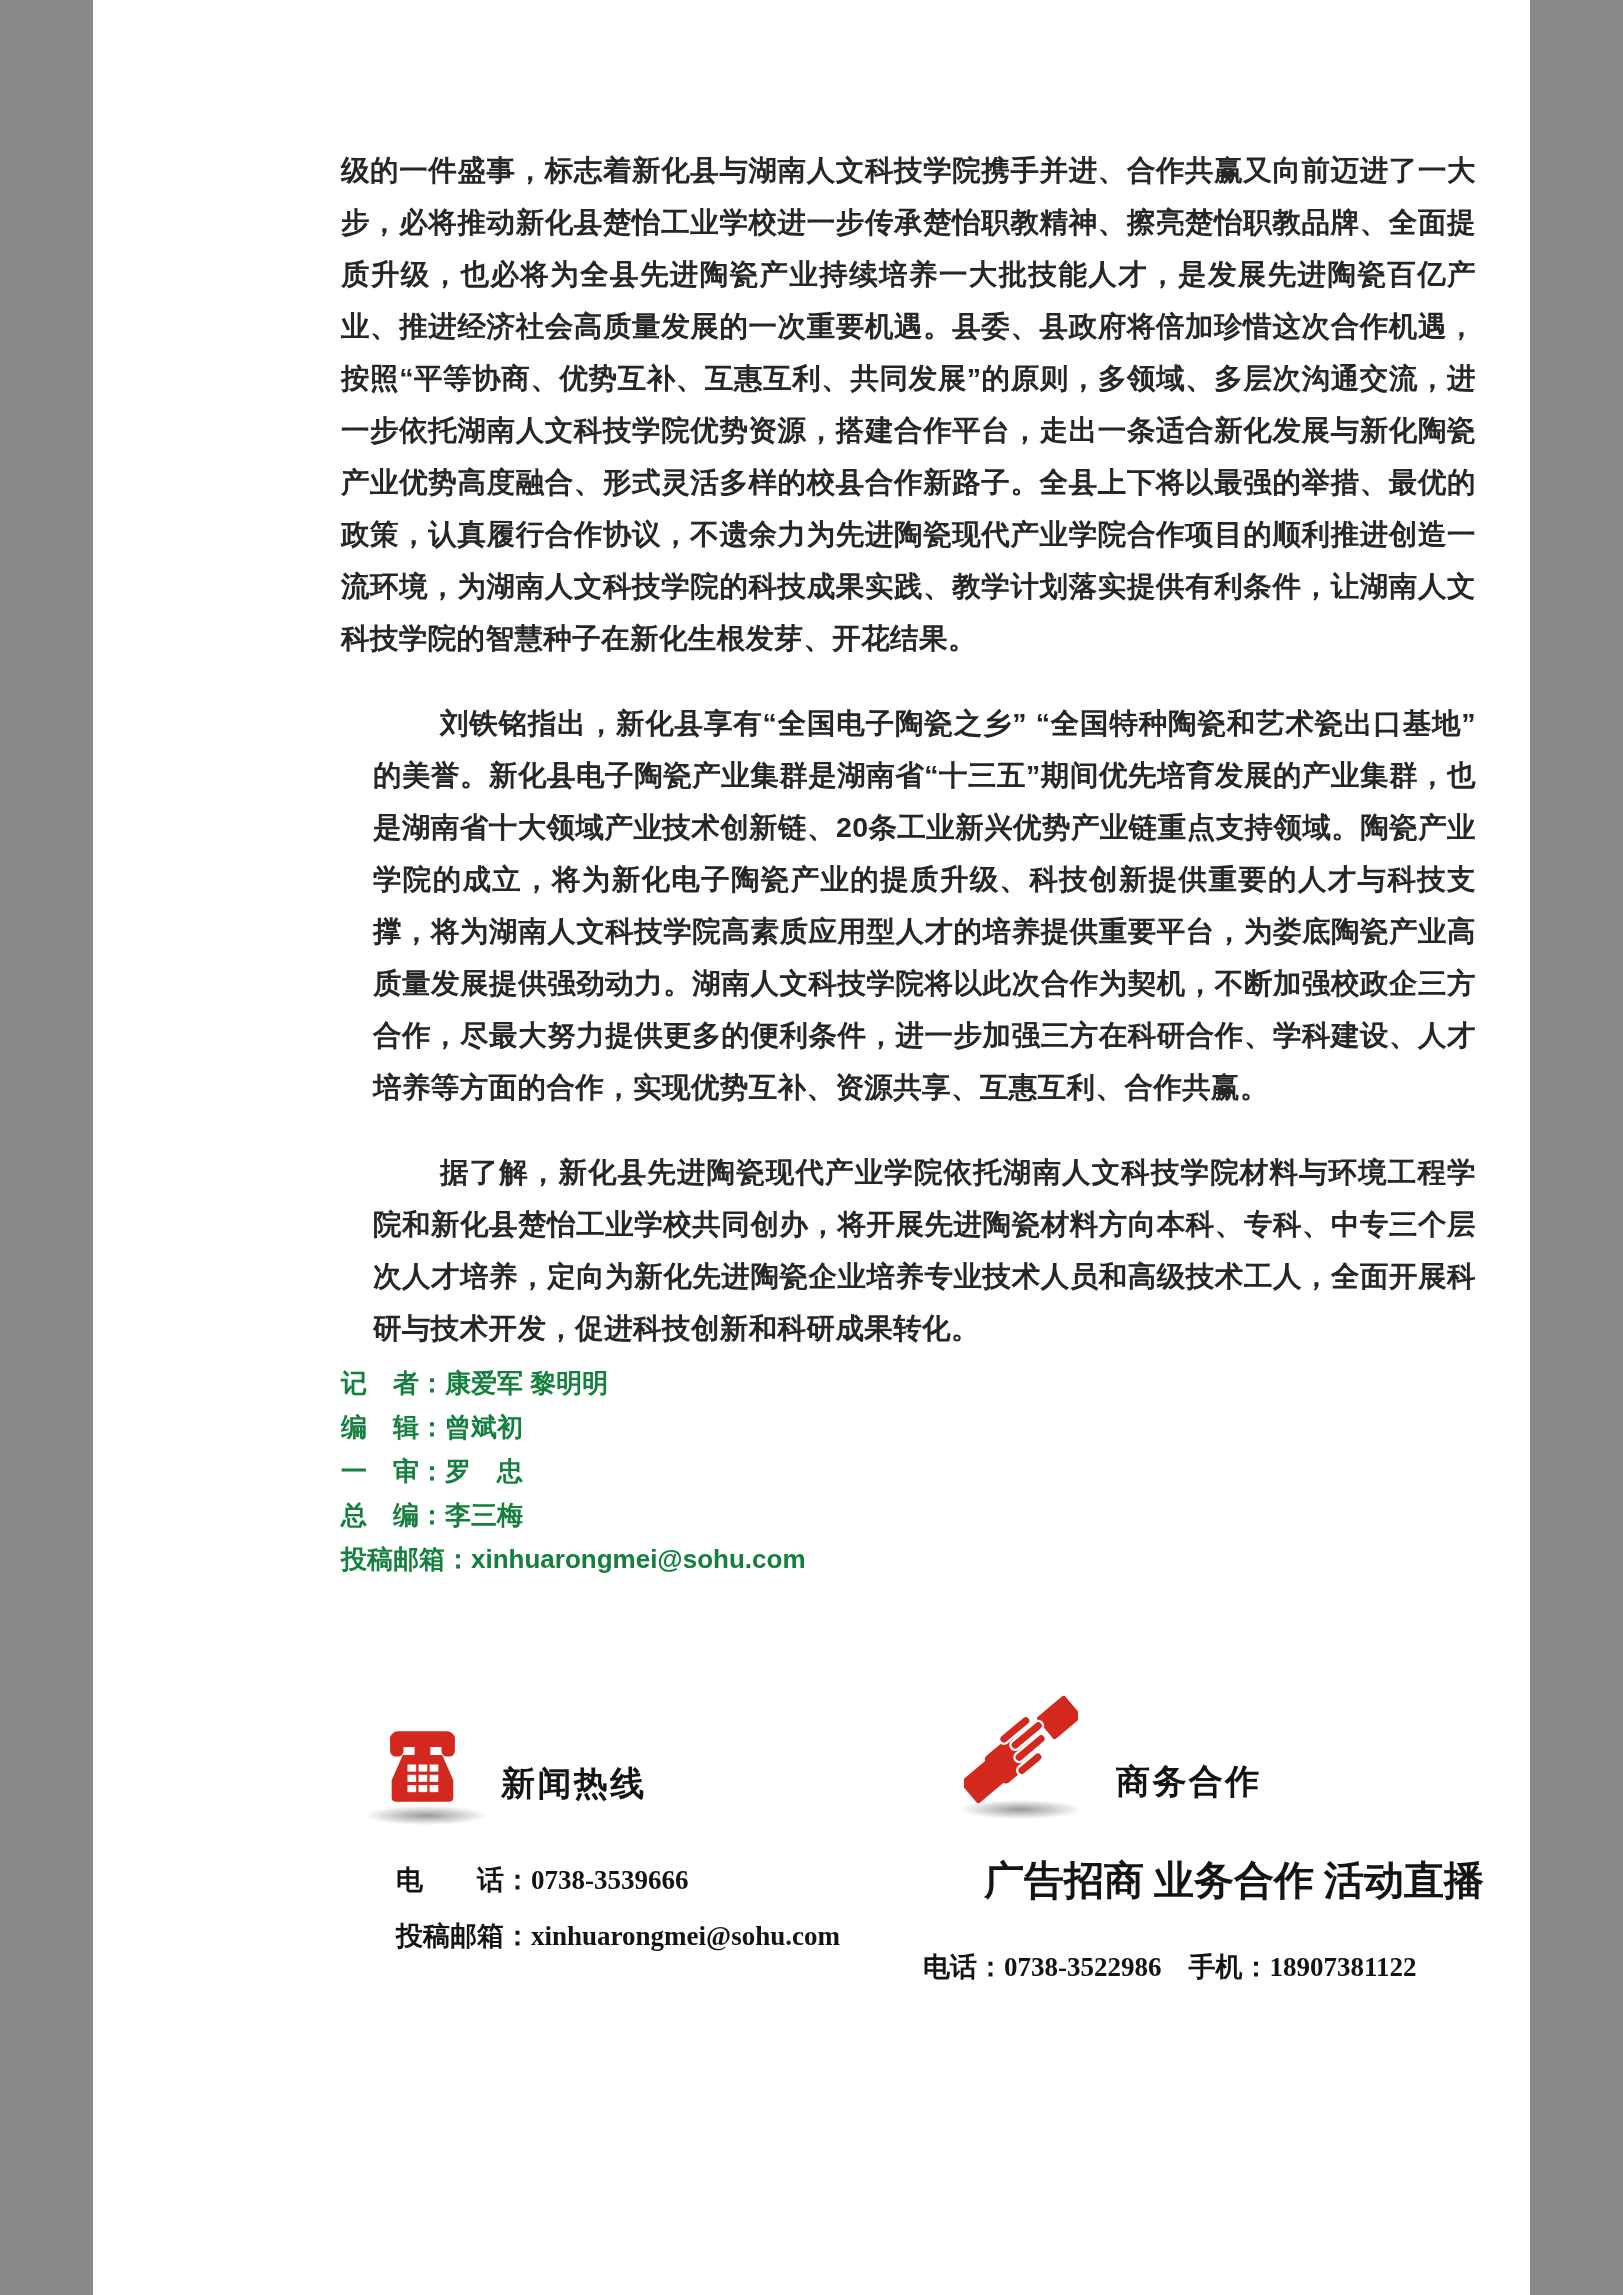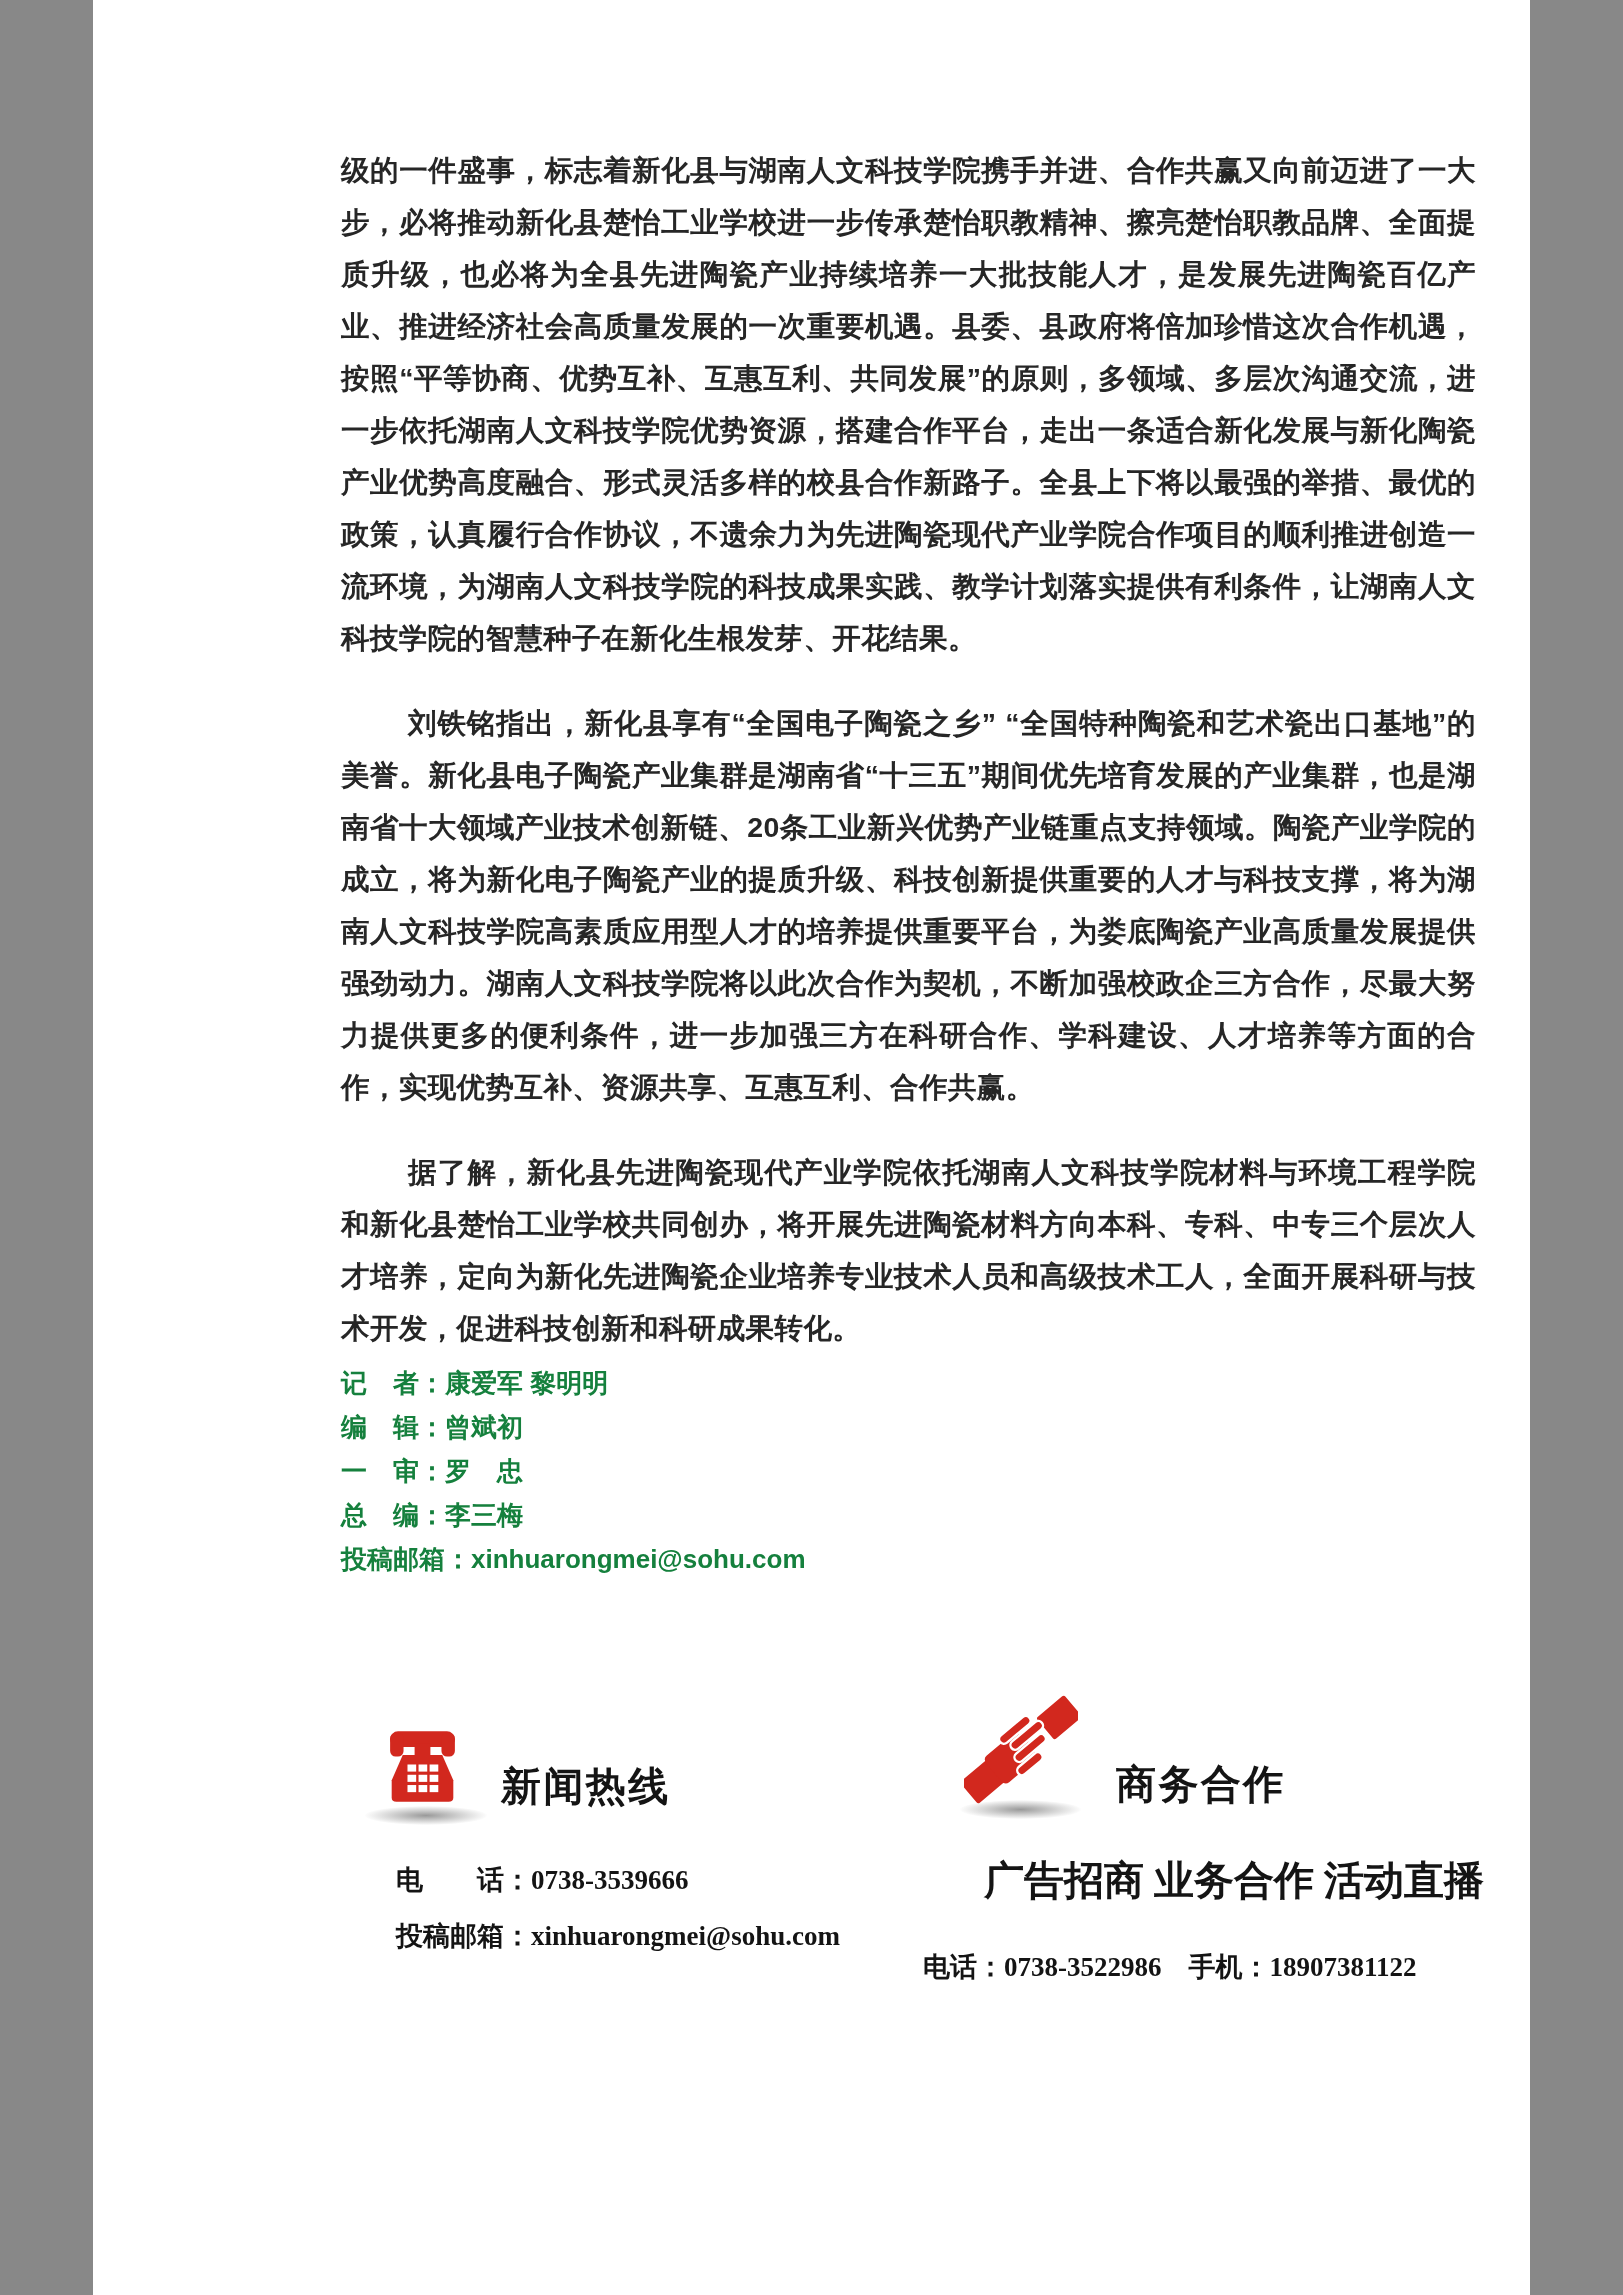--- a/index.html
+++ b/index.html
@@ -23,21 +23,21 @@
   .article p {
     margin: 0 0 33px 0;
     font-family: "Liberation Sans", sans-serif;
     font-weight: 700;
     font-size: 28.5px;
     line-height: 52px;
     color: #262626;
     text-align: justify;
     letter-spacing: 0.4px;
   }
-  .article p.indent { text-indent: 67px; }
+  .article p.indent { text-indent: 67px; margin-left: 32px; }
 
   
   .credits {
     position: absolute;
     left: 248px;
     top: 1361px;
   }
   .credits .credit-line {
     font-family: "Liberation Sans", sans-serif;
     font-weight: 600;
@@ -49,21 +49,21 @@
 
   
   .abs { position: absolute; }
   .serif-bold {
     font-family: "Liberation Serif", serif;
     font-weight: 700;
     color: #141414;
     line-height: 1.12;
     white-space: pre;
   }
-  .block-title   { font-size: 40px; letter-spacing: 2.4px; text-align: right; }
+  .block-title   { font-size: 34px; letter-spacing: 2.4px; text-align: right; }
   .line-md      { font-size: 27px; }
 
   .icon-shadow {
     position: absolute;
     border-radius: 50%;
     background: radial-gradient(ellipse at center,
         rgba(70,70,70,0.55) 0%,
         rgba(120,120,120,0.28) 45%,
         rgba(255,255,255,0) 72%);
   }

